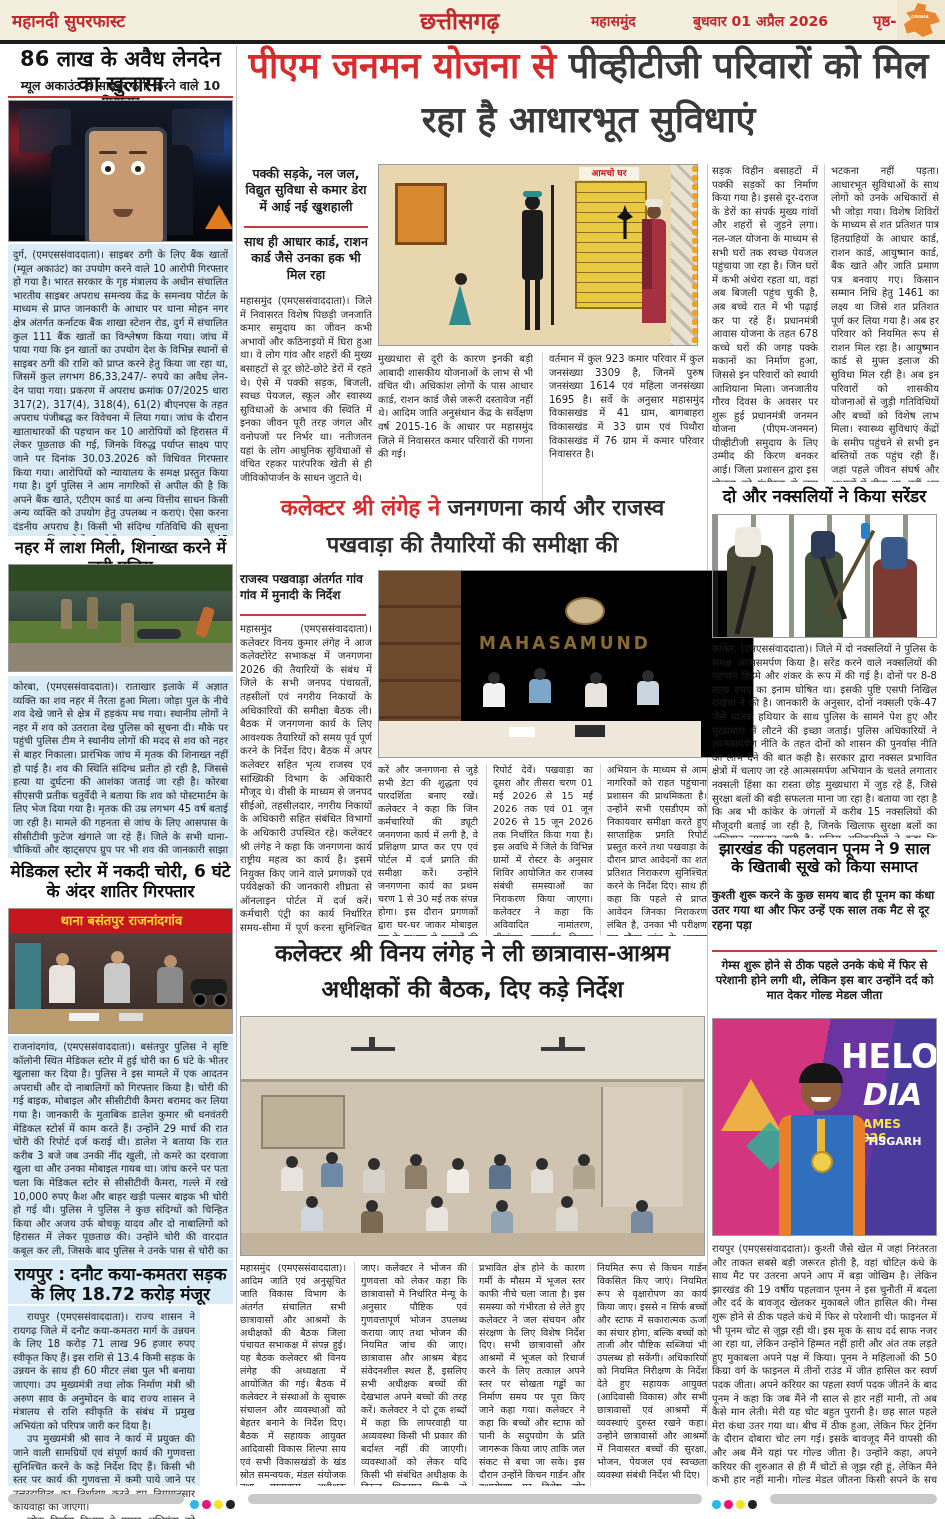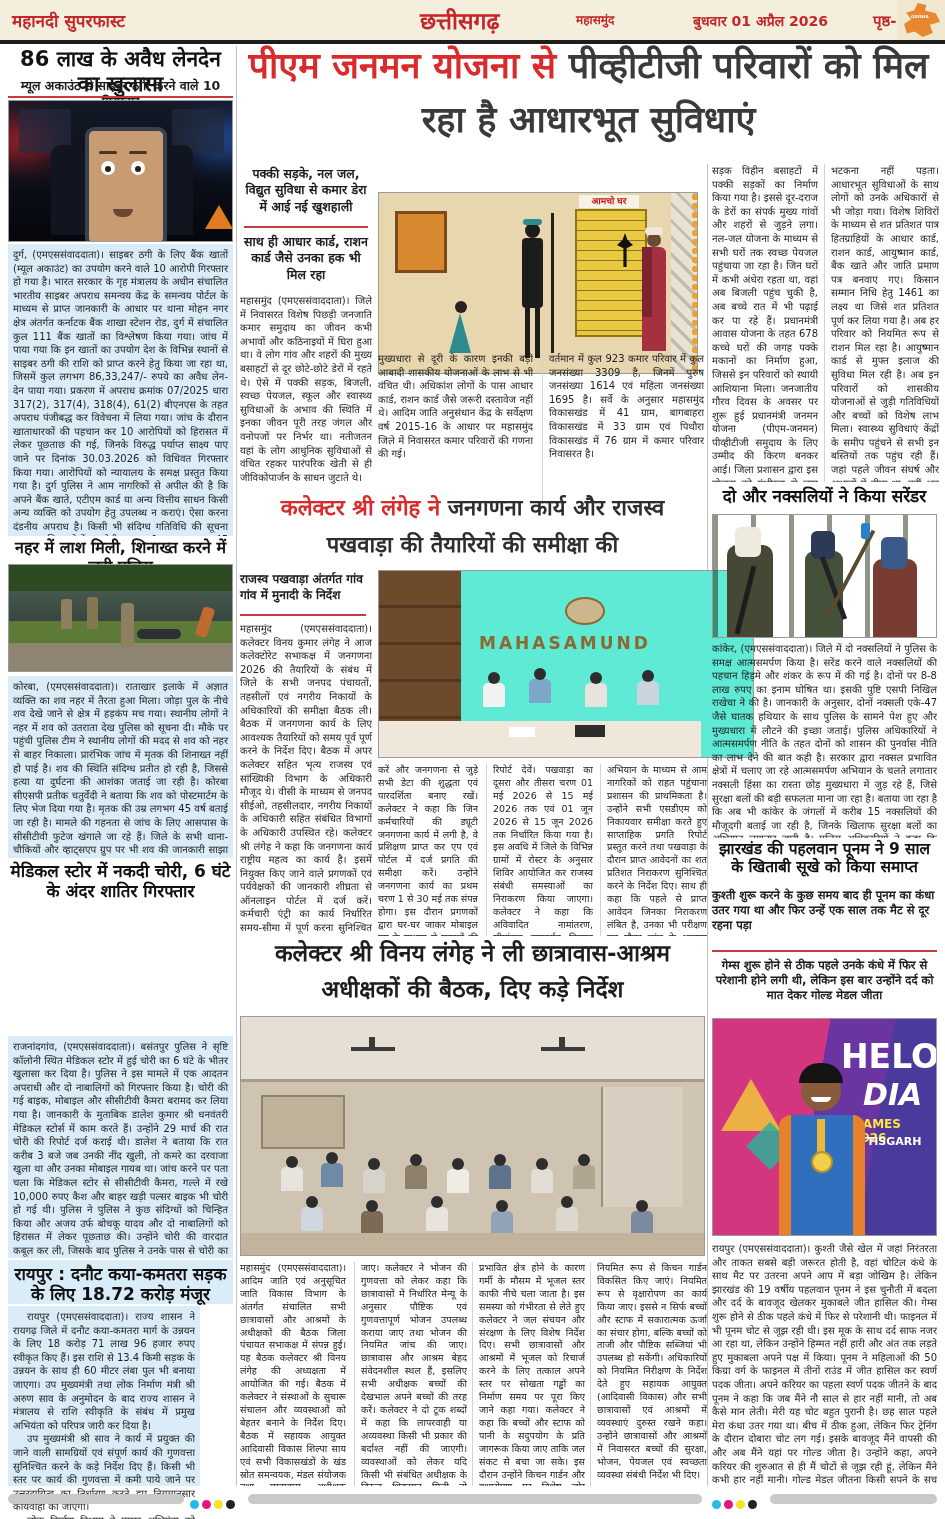--- a/index.html
+++ b/index.html
@@ -30,21 +30,21 @@
   .dot{width:9px;height:9px;border-radius:50%;display:inline-block;margin-right:3px;}
 </style>
 </head>
 <body>
 
 <div id="page">
 
   <div class="abs masthead">
     <div class="abs mh-red" style="left:12px;top:9px;font-size:17px;">महानदी सुपरफास्ट</div>
     <div class="abs mh-red" style="left:420px;top:4px;font-size:23px;">छत्तीसगढ़</div>
-    <div class="abs mh-red" style="left:576px;top:11px;font-size:12px;">महासमुंद</div>
+    <div class="abs mh-red" style="left:591px;top:11px;font-size:14px;">महासमुंद</div>
     <div class="abs mh-red" style="left:693px;top:11px;font-size:14px;">बुधवार 01 अप्रैल 2026</div>
     <div class="abs mh-red" style="left:873px;top:10px;font-size:15px;">पृष्ठ-3</div>
     <div class="abs map-box">
       <div class="map-shape"></div>
       <div class="map-label">ODISHA</div>
     </div>
   </div>
   <div class="abs mh-rule"></div>
 
   <div class="abs vrule" style="left:236px;top:46px;height:1440px;"></div>
@@ -86,41 +86,58 @@
     <div class="abs" style="left:78px;top:32px;width:11px;height:32px;background:#857752;border-radius:3px 3px 0 0;"></div>
     <div class="abs" style="left:112px;top:38px;width:13px;height:44px;background:#8d7f5f;border-radius:4px 4px 0 0;"></div>
     <div class="abs" style="left:190px;top:42px;width:12px;height:30px;background:#c06a32;border-radius:4px;transform:rotate(18deg);"></div>
     <div class="abs" style="left:128px;top:64px;width:44px;height:10px;background:#2c2f33;border-radius:5px;"></div>
   </div>
 
   <div class="abs body-txt blue" style="left:8px;top:676px;width:225px;height:182px;">कोरबा, (एमएससंवाददाता)। राताखार इलाके में अज्ञात व्यक्ति का शव नहर में तैरता हुआ मिला। जोड़ा पुल के नीचे शव देखे जाने से क्षेत्र में हड़कंप मच गया। स्थानीय लोगों ने नहर में शव को उतराता देख पुलिस को सूचना दी। मौके पर पहुंची पुलिस टीम ने स्थानीय लोगों की मदद से शव को नहर से बाहर निकाला। प्रारंभिक जांच में मृतक की शिनाख्त नहीं हो पाई है। शव की स्थिति संदिग्ध प्रतीत हो रही है, जिससे हत्या या दुर्घटना की आशंका जताई जा रही है। कोरबा सीएसपी प्रतीक चतुर्वेदी ने बताया कि शव को पोस्टमार्टम के लिए भेज दिया गया है। मृतक की उम्र लगभग 45 वर्ष बताई जा रही है। मामले की गहनता से जांच के लिए आसपास के सीसीटीवी फुटेज खंगाले जा रहे हैं। जिले के सभी थाना-चौकियों और व्हाट्सएप ग्रुप पर भी शव की जानकारी साझा की गई है ताकि पहचान हो सके। पुलिस ने मर्ग कायम कर लिया है और पहचान के प्रयास जारी हैं। पोस्टमार्टम रिपोर्ट आने के बाद ही मौत के कारणों का स्पष्ट खुलासा हो पाएगा।</div>
 
   <div class="abs hl" style="left:8px;top:861px;width:225px;font-size:17px;">मेडिकल स्टोर में नकदी चोरी, 6 घंटे के अंदर शातिर गिरफ्तार</div>
 
+  <div class="abs photo" style="left:8px;top:908px;width:225px;height:126px;background:linear-gradient(#5b4740,#352a26);">
+    <div class="abs" style="left:0;top:0;width:225px;height:24px;background:#c4161c;"></div>
+    <div class="abs" style="left:0;top:2px;width:225px;text-align:center;font-size:13px;font-weight:700;color:#ffd826;">थाना बसंतपुर राजनांदगांव</div>
+    <div class="abs" style="left:6px;top:34px;width:26px;height:70px;background:#3f7d86;"></div>
+    <div class="abs" style="left:40px;top:56px;width:26px;height:38px;background:#e8e4dd;border-radius:6px 6px 0 0;"></div>
+    <div class="abs" style="left:47px;top:44px;width:13px;height:13px;background:#caa177;border-radius:50%;"></div>
+    <div class="abs" style="left:95px;top:54px;width:26px;height:40px;background:#c9c9c9;border-radius:6px 6px 0 0;"></div>
+    <div class="abs" style="left:102px;top:42px;width:13px;height:13px;background:#caa177;border-radius:50%;"></div>
+    <div class="abs" style="left:148px;top:58px;width:26px;height:36px;background:#8a8a8a;border-radius:6px 6px 0 0;"></div>
+    <div class="abs" style="left:155px;top:46px;width:13px;height:13px;background:#b8906a;border-radius:50%;"></div>
+    <div class="abs" style="left:182px;top:70px;width:36px;height:16px;background:#1d1d1d;border-radius:6px;"></div>
+    <div class="abs" style="left:184px;top:84px;width:10px;height:10px;background:#000;border-radius:50%;border:2px solid #555;"></div>
+    <div class="abs" style="left:204px;top:84px;width:10px;height:10px;background:#000;border-radius:50%;border:2px solid #555;"></div>
+    <div class="abs" style="left:0;top:100px;width:225px;height:26px;background:#b99d6e;"></div>
+    <div class="abs" style="left:60px;top:104px;width:30px;height:8px;background:#f2f2f2;"></div>
+    <div class="abs" style="left:110px;top:104px;width:24px;height:8px;background:#ddd;"></div>
+  </div>
 
   <div class="abs body-txt blue" style="left:8px;top:1036px;width:225px;height:222px;">राजनांदगांव, (एमएससंवाददाता)। बसंतपुर पुलिस ने सृष्टि कॉलोनी स्थित मेडिकल स्टोर में हुई चोरी का 6 घंटे के भीतर खुलासा कर दिया है। पुलिस ने इस मामले में एक आदतन अपराधी और दो नाबालिगों को गिरफ्तार किया है। चोरी की गई बाइक, मोबाइल और सीसीटीवी कैमरा बरामद कर लिया गया है। जानकारी के मुताबिक डालेश कुमार श्री धनवंतरी मेडिकल स्टोर्स में काम करते हैं। उन्होंने 29 मार्च की रात चोरी की रिपोर्ट दर्ज कराई थी। डालेश ने बताया कि रात करीब 3 बजे जब उनकी नींद खुली, तो कमरे का दरवाजा खुला था और उनका मोबाइल गायब था। जांच करने पर पता चला कि मेडिकल स्टोर से सीसीटीवी कैमरा, गल्ले में रखे 10,000 रुपए कैश और बाहर खड़ी पल्सर बाइक भी चोरी हो गई थी। पुलिस ने पुलिस ने कुछ संदिग्धों को चिन्हित किया और अजय उर्फ बोचकू यादव और दो नाबालिगों को हिरासत में लेकर पूछताछ की। उन्होंने चोरी की वारदात कबूल कर ली, जिसके बाद पुलिस ने उनके पास से चोरी का सारा सामान बरामद कर लिया। मुख्य आरोपी अजय उर्फ बोचकू यादव (21) क्षेत्र का आदतन अपराधी है। पुलिस रिकॉर्ड के अनुसार, उसके खिलाफ बलात्कार (पॉक्सो एक्ट), आगजनी, मारपीट, चोरी और आर्म्स एक्ट सहित लगभग 8 गंभीर मामले पहले से दर्ज हैं। पुलिस ने आरोपियों के खिलाफ भारतीय न्याय संहिता की धाराओं के तहत मामला दर्ज कर उन्हें न्यायिक हिरासत में जेल भेज दिया है।</div>
 
   <div class="abs hl blue" style="left:8px;top:1260px;width:225px;font-size:17px;padding-top:4px;height:44px;box-sizing:border-box;">रायपुर : दनौट कया-कमतरा सड़क के लिए 18.72 करोड़ मंजूर</div>
   <div class="abs blue" style="left:8px;top:1306px;width:192px;height:180px;">
     <div class="body-txt" style="text-indent:14px;">रायपुर (एमएससंवाददाता)। राज्य शासन ने रायगढ़ जिले में दनौट कया-कमतरा मार्ग के उन्नयन के लिए 18 करोड़ 71 लाख 96 हजार रुपए स्वीकृत किए हैं। इस राशि से 13.4 किमी सड़क के उन्नयन के साथ ही 60 मीटर लंबा पुल भी बनाया जाएगा। उप मुख्यमंत्री तथा लोक निर्माण मंत्री श्री अरुण साव के अनुमोदन के बाद राज्य शासन ने मंत्रालय से राशि स्वीकृति के संबंध में प्रमुख अभियंता को परिपत्र जारी कर दिया है।</div>
     <div class="body-txt" style="text-indent:14px;">उप मुख्यमंत्री श्री साव ने कार्य में प्रयुक्त की जाने वाली सामग्रियों एवं संपूर्ण कार्य की गुणवत्ता सुनिश्चित करने के कड़े निर्देश दिए हैं। किसी भी स्तर पर कार्य की गुणवत्ता में कमी पाये जाने पर उत्तरदायित्व का निर्धारण करते हुए नियमानुसार कार्यवाही की जाएगी।</div>
     <div class="body-txt" style="text-indent:14px;">लोक निर्माण विभाग ने प्रमुख अभियंता को कार्य की निविदा समय-सीमा में करने, निर्माण कार्य प्राक्कलन व कार्य संपादित करने में मितव्ययिता सुनिश्चित करने के निर्देश दिए हैं।</div>
   </div>
 
   <div class="abs" style="left:240px;top:48px;width:697px;text-align:center;font-weight:700;font-size:36px;line-height:1.0;white-space:nowrap;">
     <span style="color:#d92b2b;">पीएम जनमन योजना से </span><span style="color:#3a3a3a;">पीव्हीटीजी परिवारों को मिल</span>
   </div>
   <div class="abs" style="left:240px;top:102px;width:697px;text-align:center;font-weight:700;font-size:36px;color:#3a3a3a;line-height:1.0;">रहा है आधारभूत सुविधाएं</div>
 
   <div class="abs sub" style="left:240px;top:166px;width:132px;font-size:12.5px;">पक्की सड़के, नल जल, विद्युत सुविधा से कमार डेरा में आई नई खुशहाली</div>
   <div class="abs redline" style="left:244px;top:226px;width:124px;"></div>
   <div class="abs sub" style="left:240px;top:234px;width:132px;font-size:12.5px;">साथ ही आधार कार्ड, राशन कार्ड जैसे उनका हक भी मिल रहा</div>
   <div class="abs body-txt" style="left:240px;top:294px;width:132px;height:210px;">महासमुंद (एमएससंवाददाता)। जिले में निवासरत विशेष पिछड़ी जनजाति कमार समुदाय का जीवन कभी अभावों और कठिनाइयों में घिरा हुआ था। वे लोग गांव और शहरों की मुख्य बसाहटों से दूर छोटे-छोटे डेरों में रहते थे। ऐसे में पक्की सड़क, बिजली, स्वच्छ पेयजल, स्कूल और स्वास्थ्य सुविधाओं के अभाव की स्थिति में इनका जीवन पूरी तरह जंगल और वनोपजों पर निर्भर था। नतीजतन यहां के लोग आधुनिक सुविधाओं से वंचित रहकर पारंपरिक खेती से ही जीविकोपार्जन के साधन जुटाते थे।</div>
 
-  <div class="abs photo" style="left:378px;top:164px;width:320px;height:182px;background:#e7d6ae;margin-top:28px;">
+  <div class="abs photo" style="left:378px;top:164px;width:320px;height:182px;background:#e7d6ae;">
     <div class="abs" style="left:16px;top:18px;width:46px;height:56px;background:#d8882f;border:3px solid #7a4a1a;"></div>
     <div class="abs" style="left:70px;top:120px;width:22px;height:40px;background:#2f8b8f;clip-path:polygon(50% 0,100% 100%,0 100%);"></div>
     <div class="abs" style="left:76px;top:108px;width:12px;height:12px;background:#27221d;border-radius:50%;"></div>
     <div class="abs" style="left:146px;top:30px;width:15px;height:15px;background:#1c1c1c;border-radius:50%;"></div>
     <div class="abs" style="left:144px;top:26px;width:19px;height:6px;background:#2f8b8f;border-radius:3px;"></div>
     <div class="abs" style="left:143px;top:45px;width:21px;height:70px;background:#1c1c1c;border-radius:4px;"></div>
     <div class="abs" style="left:146px;top:115px;width:5px;height:50px;background:#1c1c1c;"></div>
     <div class="abs" style="left:156px;top:115px;width:5px;height:50px;background:#1c1c1c;"></div>
     <div class="abs" style="left:172px;top:20px;width:3px;height:140px;background:#26201a;"></div>
     <div class="abs" style="left:196px;top:16px;width:68px;height:124px;background:#e8c93f;border:2px solid #947515;background-image:repeating-linear-gradient(#e8c93f 0 9px,#8a7326 9px 10px);"></div>
@@ -142,21 +159,21 @@
 
   <div class="abs" style="left:240px;top:496px;width:465px;text-align:center;font-weight:700;font-size:22px;line-height:1.05;white-space:nowrap;">
     <span style="color:#d92b2b;">कलेक्टर श्री लंगेह ने </span><span style="color:#2e2e2e;">जनगणना कार्य और राजस्व</span>
   </div>
   <div class="abs" style="left:240px;top:528px;width:465px;text-align:center;font-weight:700;font-size:22px;color:#2e2e2e;">पखवाड़ा की तैयारियों की समीक्षा की</div>
 
   <div class="abs sub" style="left:240px;top:572px;width:132px;font-size:12px;text-align:left;">राजस्व पखवाड़ा अंतर्गत गांव गांव में मुनादी के निर्देश</div>
   <div class="abs redline" style="left:240px;top:614px;width:126px;"></div>
   <div class="abs body-txt" style="left:240px;top:622px;width:132px;height:314px;">महासमुंद (एमएससंवाददाता)। कलेक्टर विनय कुमार लंगेह ने आज कलेक्टोरेट सभाकक्ष में जनगणना 2026 की तैयारियों के संबंध में जिले के सभी जनपद पंचायतों, तहसीलों एवं नगरीय निकायों के अधिकारियों की समीक्षा बैठक ली। बैठक में जनगणना कार्य के लिए आवश्यक तैयारियों को समय पूर्व पूर्ण करने के निर्देश दिए। बैठक में अपर कलेक्टर सहित भृत्य राजस्व एवं सांख्यिकी विभाग के अधिकारी मौजूद थे। वीसी के माध्यम से जनपद सीईओ, तहसीलदार, नगरीय निकायों के अधिकारी सहित संबंधित विभागों के अधिकारी उपस्थित रहे। कलेक्टर श्री लंगेह ने कहा कि जनगणना कार्य राष्ट्रीय महत्व का कार्य है। इसमें नियुक्त किए जाने वाले प्रगणकों एवं पर्यवेक्षकों की जानकारी शीघ्रता से ऑनलाइन पोर्टल में दर्ज करें। कर्मचारी एंट्री का कार्य निर्धारित समय-सीमा में पूर्ण करना सुनिश्चित करें। उन्होंने कहा कि सभी नियमित आपसी समन्वय के साथ कार्य</div>
 
-  <div class="abs photo" style="left:378px;top:570px;width:376px;height:188px;background:#5eead4;">
+  <div class="abs photo" style="left:378px;top:570px;width:376px;height:188px;background:#000000;">
     <div class="abs" style="left:0;top:0;width:82px;height:188px;background:#6e4a2d;background-image:repeating-linear-gradient(#6e4a2d 0 34px,#543620 34px 37px);"></div>
     <div class="abs" style="left:186px;top:26px;width:36px;height:24px;background:#cbb68d;border:2px solid #8a6a33;border-radius:50%;"></div>
     <div class="abs" style="left:100px;top:62px;width:215px;font-size:17px;font-weight:700;letter-spacing:3px;color:#8a6a33;">MAHASAMUND</div>
     <div class="abs" style="left:0;top:150px;width:322px;height:38px;background:#efe8da;"></div>
     <div class="abs" style="left:130px;top:156px;width:26px;height:10px;background:#fff;"></div>
     <div class="abs" style="left:196px;top:154px;width:30px;height:12px;background:#2c2c2c;"></div>
     <div class="person" style="left:104px;top:112px;background:#f2f2f2;"></div>
     <div class="person" style="left:150px;top:108px;background:#7da7c9;"></div>
     <div class="person" style="left:206px;top:112px;background:#e8e4dd;"></div>
     <div class="person" style="left:258px;top:110px;background:#c9d4de;"></div>

